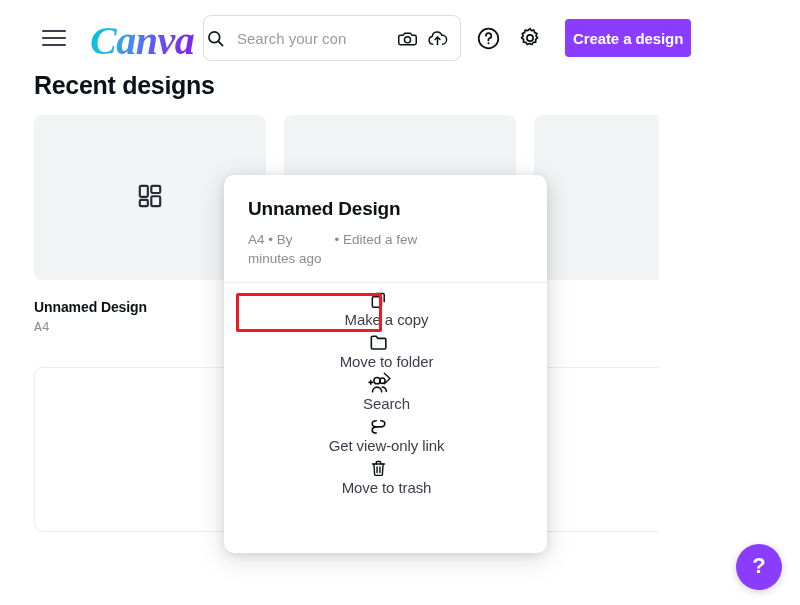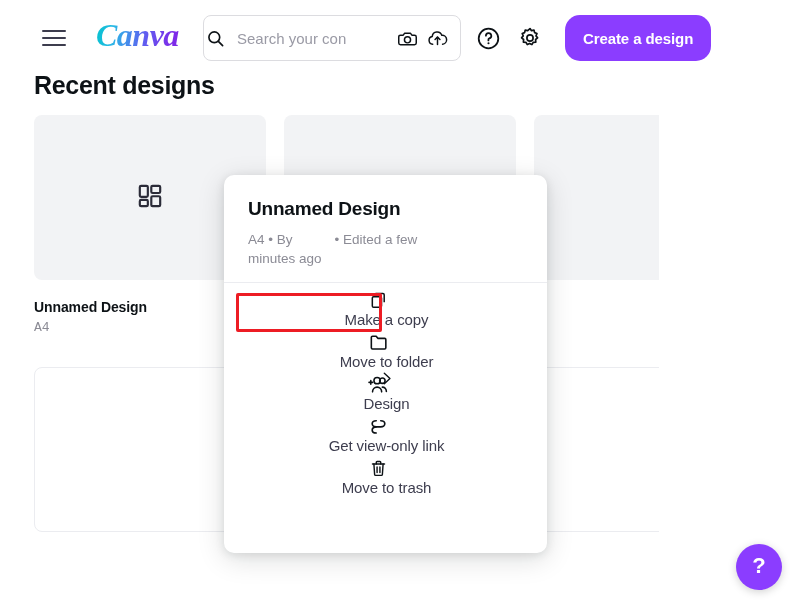--- a/index.html
+++ b/index.html
@@ -49,24 +49,24 @@
   .hamburger span {
     display: block;
     width: 24px;
     height: 2px;
     background: #3d3d4e;
     border-radius: 1px;
   }
 
   .logo {
     position: absolute;
-    left: 96px;
+    left: 90px;
     top: 17px;
     font-family: "Liberation Serif", serif;
-    font-size: 32px;
+    font-size: 40px;
     font-style: italic;
     font-weight: 700;
     letter-spacing: -0.5px;
     background: linear-gradient(100deg, #00c4cc 0%, #2ab8e6 22%, #5f5ff0 58%, #7d2ae8 90%);
     -webkit-background-clip: text;
     background-clip: text;
     color: transparent;
     -webkit-text-fill-color: transparent;
     cursor: pointer;
     user-select: none;
@@ -118,26 +118,26 @@
   }
 
   .round-icon {
     width: 30px; height: 30px;
     display:flex; align-items:center; justify-content:center;
     cursor: pointer;
   }
 
   .create-btn {
     margin-left: 8px;
-    height: 46px;
-    padding: 0 18px;
+    height: 38px;
+    padding: 0 8px;
     background: #8b3dff;
     color: #ffffff;
     border: none;
-    border-radius: 15px;
+    border-radius: 4px;
     font-family: "Liberation Sans", sans-serif;
     font-size: 15px;
     font-weight: 700;
     cursor: pointer;
     white-space: nowrap;
     letter-spacing: -0.1px;
   }
 
   
   .content {
@@ -458,21 +458,21 @@
         <span class="ctx-ico">
           <svg width="21" height="21" viewBox="0 0 24 24" fill="none" stroke="#0d1216" stroke-width="1.8" stroke-linecap="round" stroke-linejoin="round">
             <circle cx="10.4" cy="7.6" r="3.6"></circle>
             <path d="M5.2 20.4c0-3.1 2.3-5.4 5.2-5.4s5.2 2.3 5.2 5.4"></path>
             <circle cx="16.4" cy="7.6" r="3.1"></circle>
             <path d="M16.4 15c2.6 0 4.6 2.1 4.6 5"></path>
             <line x1="1.2" y1="9.6" x2="5.2" y2="9.6"></line>
             <line x1="3.2" y1="7.6" x2="3.2" y2="11.6"></line>
           </svg>
         </span>
-        <span class="ctx-label">Design</span>
+        <span class="ctx-label">Search</span>
       </div>
 
       <div class="ctx-item">
         <span class="ctx-ico">
           <svg width="21" height="21" viewBox="0 0 24 24" fill="none" stroke="#0d1216" stroke-width="1.9" stroke-linecap="round" stroke-linejoin="round">
             <path d="M14.6 5.4c2.6 0 4.6 1.5 4.6 3.5s-2 3.5-4.6 3.5H9.4c-2.6 0-4.6 1.5-4.6 3.5s2 3.5 4.6 3.5"></path>
             <path d="M9.4 5.4C6.8 5.4 4.8 6.9 4.8 8.9s2 3.5 4.6 3.5"></path>
           </svg>
         </span>
         <span class="ctx-label">Get view-only link</span>

